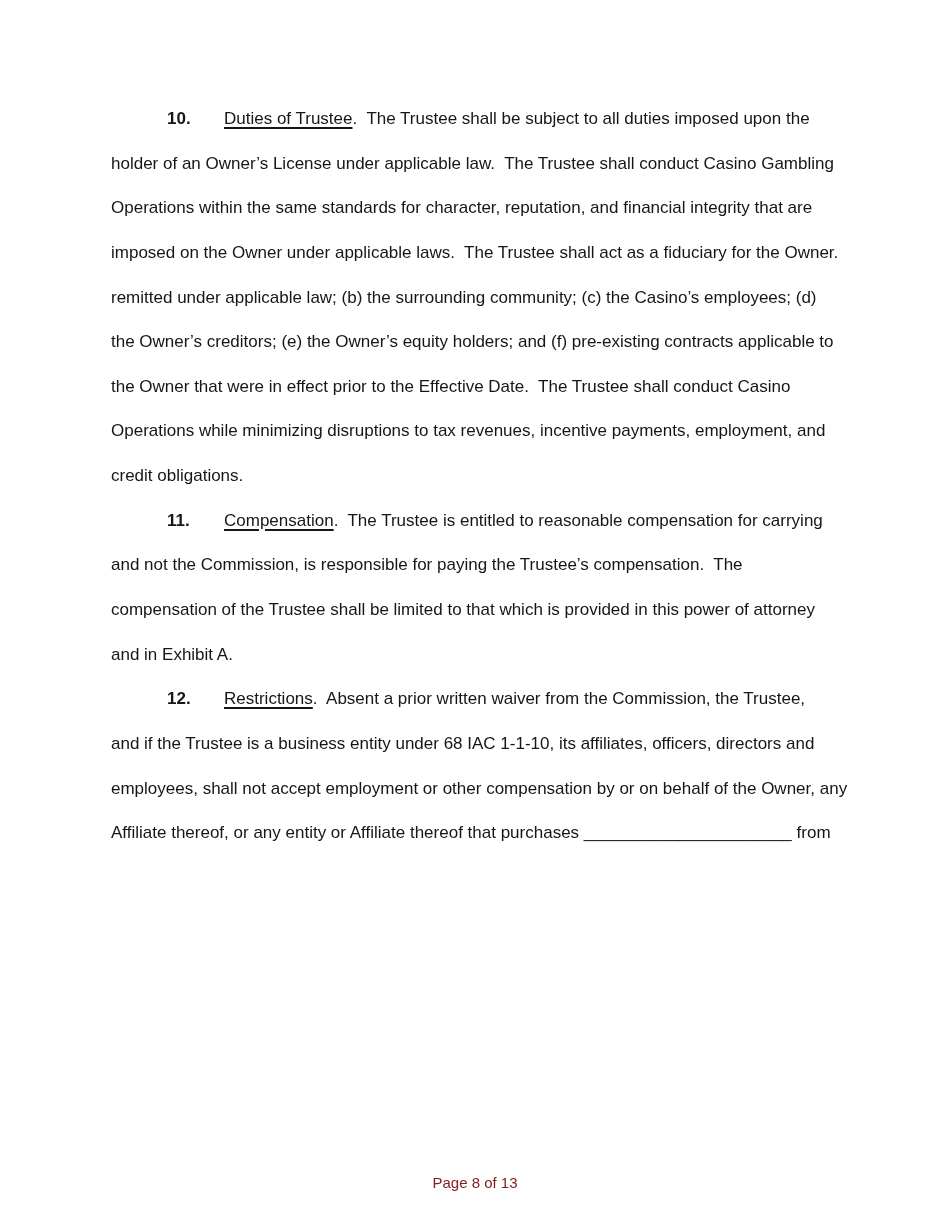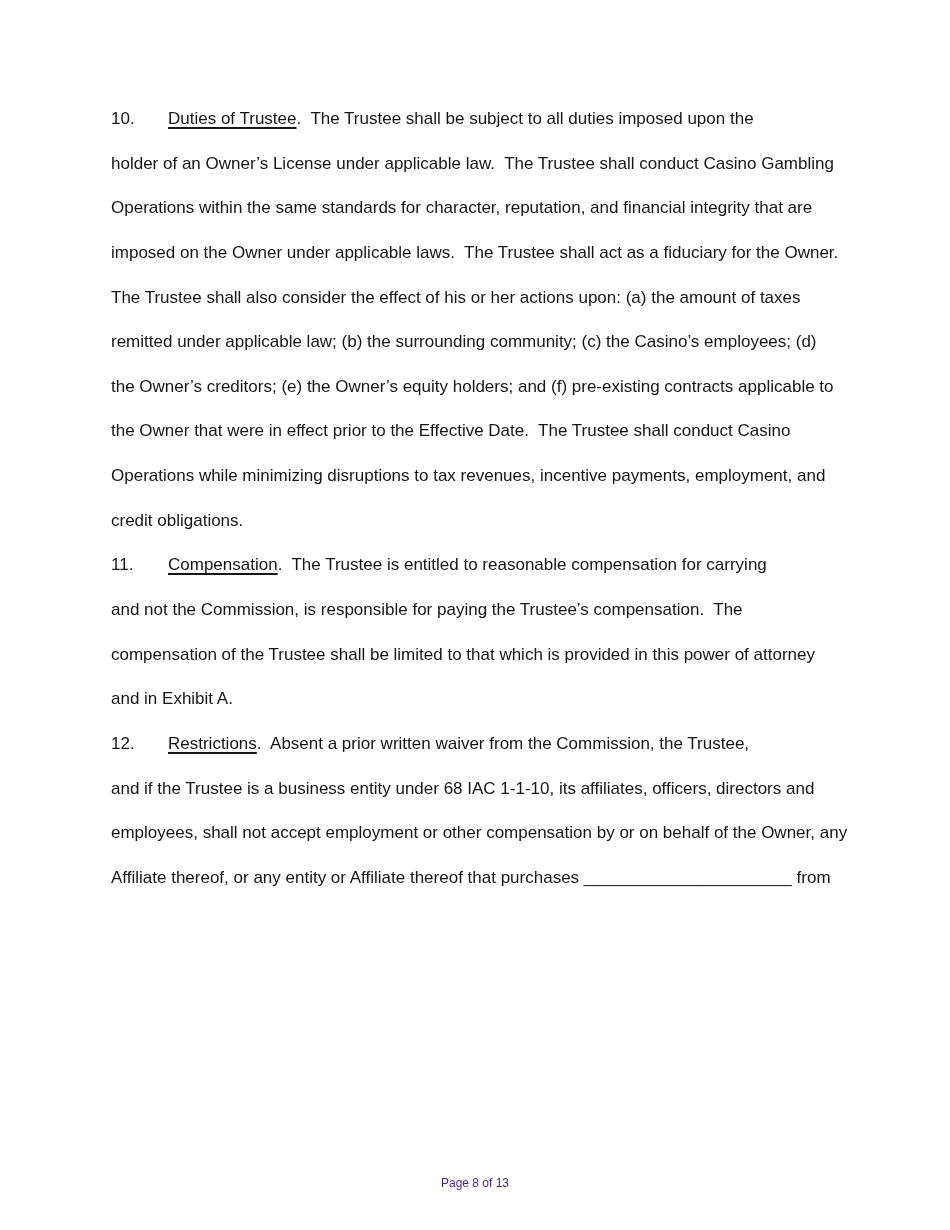--- a/index.html
+++ b/index.html
@@ -20,51 +20,52 @@
     width: 760px;
   }
   .line {
     white-space: pre;
     font-size: 17px;
     line-height: 44.65px;
     height: 44.65px;
   }
   .num {
     display: inline-block;
+    margin-left: 56px;
     width: 57px;
+    font-weight: bold;
   }
   .heading {
     text-decoration: underline;
     text-underline-offset: 3px;
     text-decoration-thickness: 1.5px;
     text-align: center;
   }
   .footer {
     position: absolute;
     top: 1172px;
     left: 0;
     width: 100%;
     text-align: center;
-    font-size: 12px;
+    font-size: 15px;
     line-height: 22px;
-    color: #4c1d95;
+    color: #7f1d1d;
   }
 </style>
 </head>
 <body>
 
 <div class="page">
   <div class="content">
 
     <div>
       <div class="line"><span class="num">10.</span><span class="heading">Duties of Trustee</span><span>.  The Trustee shall be subject to all duties imposed upon the</span></div>
       <div class="line">holder of an Owner’s License under applicable law.  The Trustee shall conduct Casino Gambling</div>
       <div class="line">Operations within the same standards for character, reputation, and financial integrity that are</div>
       <div class="line">imposed on the Owner under applicable laws.  The Trustee shall act as a fiduciary for the Owner.</div>
-      <div class="line">The Trustee shall also consider the effect of his or her actions upon: (a) the amount of taxes</div>
       <div class="line">remitted under applicable law; (b) the surrounding community; (c) the Casino’s employees; (d)</div>
       <div class="line">the Owner’s creditors; (e) the Owner’s equity holders; and (f) pre-existing contracts applicable to</div>
       <div class="line">the Owner that were in effect prior to the Effective Date.  The Trustee shall conduct Casino</div>
       <div class="line">Operations while minimizing disruptions to tax revenues, incentive payments, employment, and</div>
       <div class="line">credit obligations.</div>
     </div>
 
     <div>
       <div class="line"><span class="num">11.</span><span class="heading">Compensation</span><span>.  The Trustee is entitled to reasonable compensation for carrying</span></div>
       <div class="line">and not the Commission, is responsible for paying the Trustee’s compensation.  The</div>

